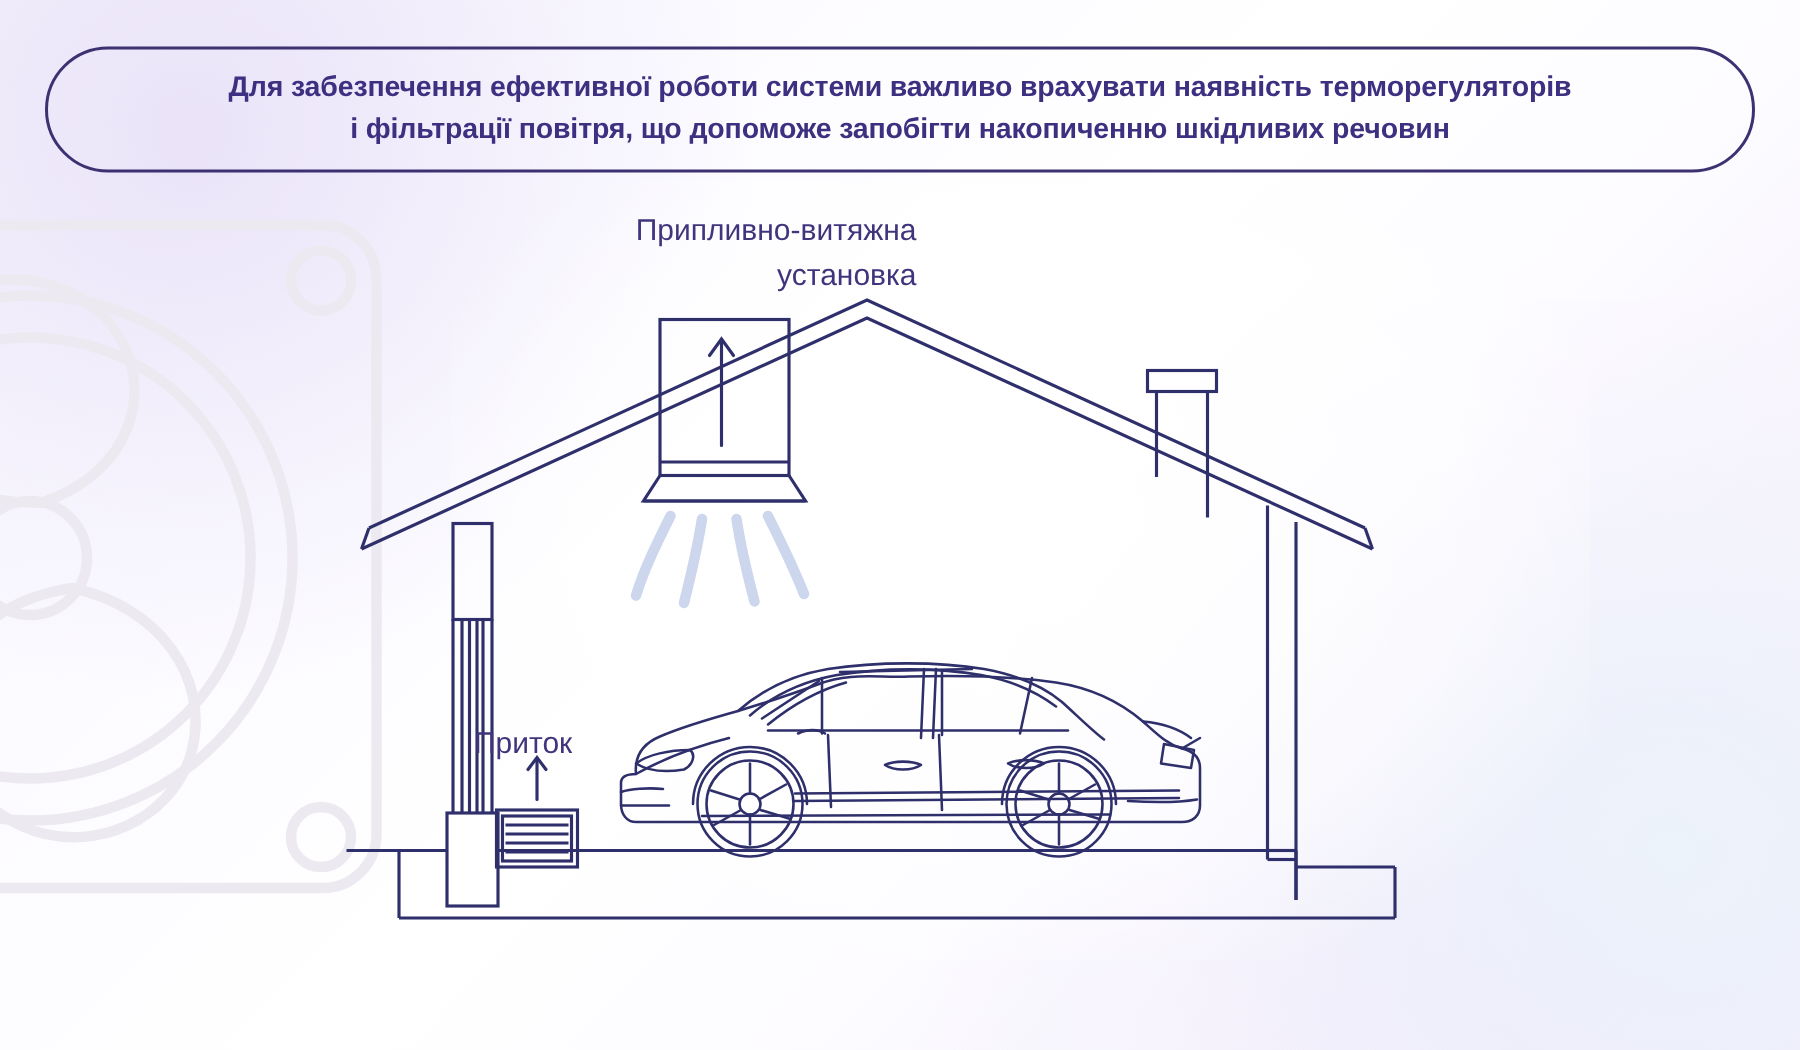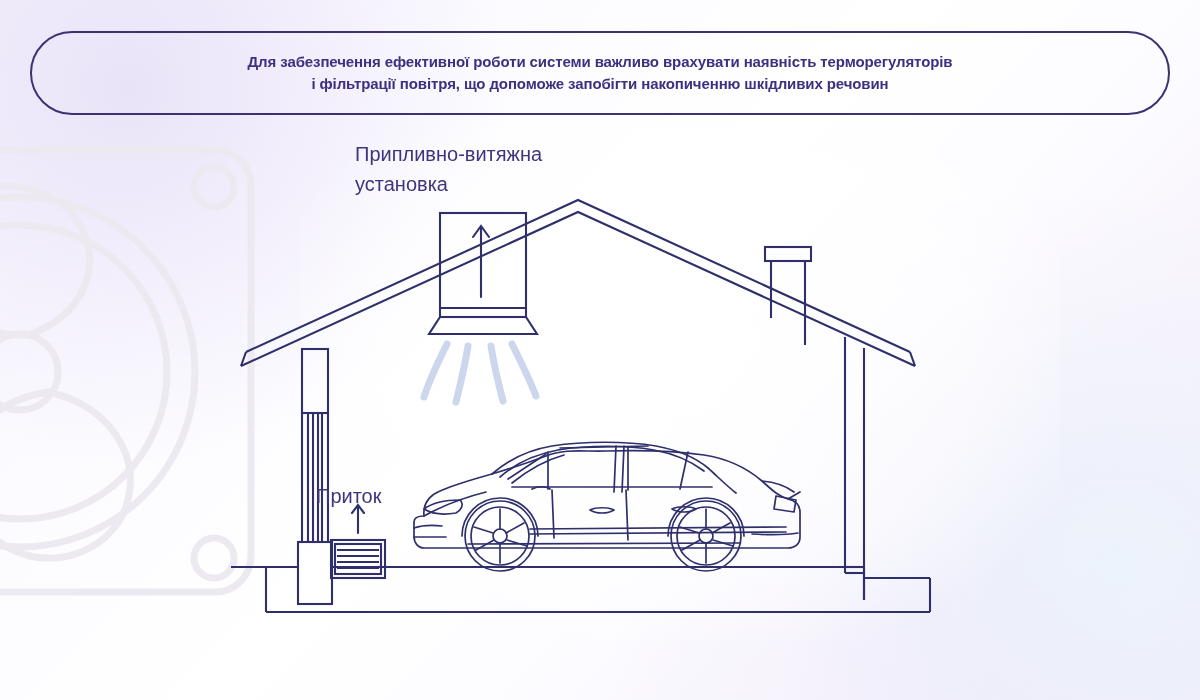--- a/index.html
+++ b/index.html
@@ -55,35 +55,35 @@
     box-sizing: border-box;
     border: 2px solid #3d3172;
     border-radius: 42px;
     display: flex;
     align-items: center;
     justify-content: center;
     background: transparent;
   }
   #banner-text {
     color: #3d3080;
-    font-size: 15px;
+    font-size: 19px;
     font-weight: bold;
     line-height: 1.45;
     text-align: center;
     letter-spacing: -0.1px;
     padding: 0 14px;
     white-space: pre-line;
   }
   
   .diag-label {
     position: absolute;
     color: #40357d;
     font-size: 20px;
     line-height: 1.5;
-    text-align: left;
+    text-align: right;
     white-space: pre-line;
   }
   #label-unit {
     left: 355px;
     top: 139px;
     width: 256px;
   }
   #label-intake {
     left: 316px;
     top: 481px;

